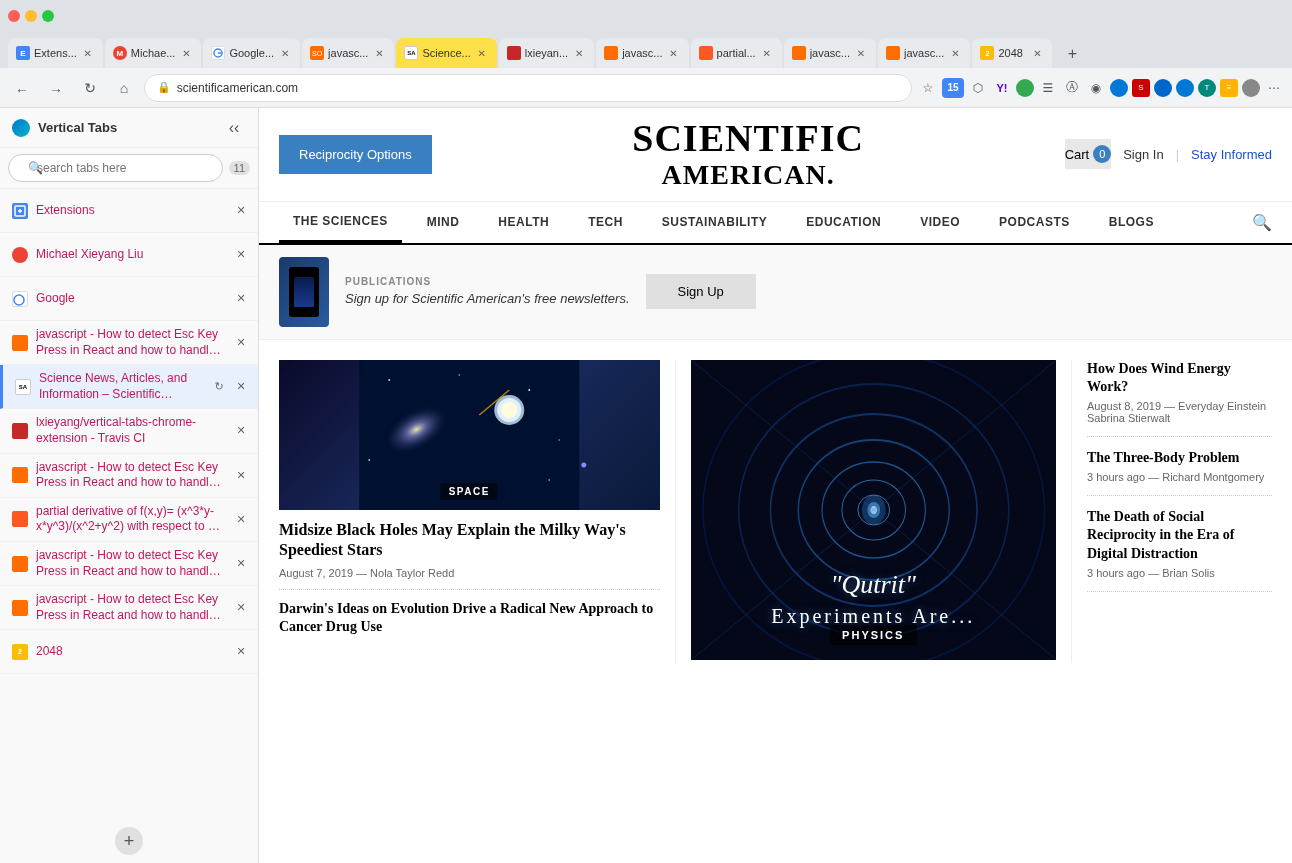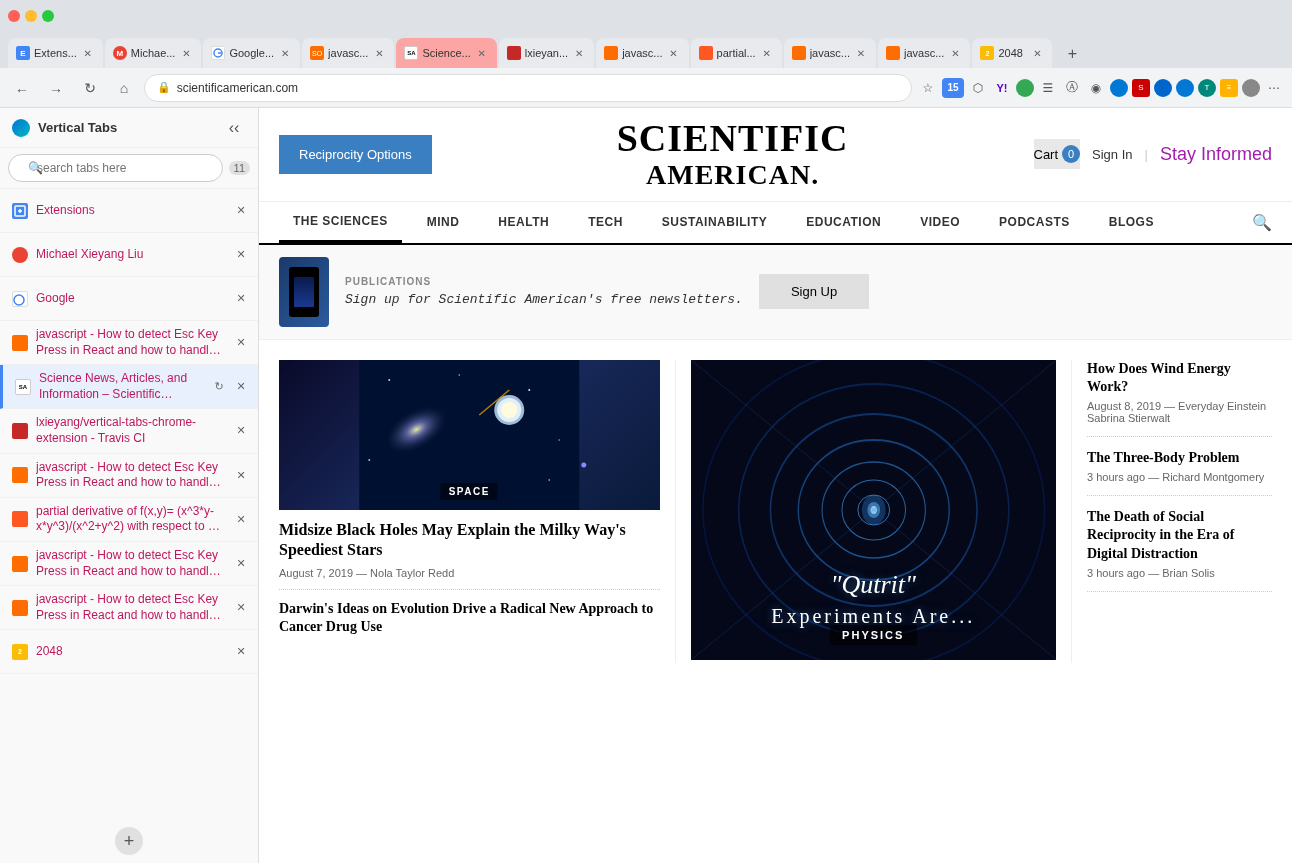--- a/index.html
+++ b/index.html
@@ -41,21 +41,21 @@
       color: #333;
       min-width: 80px;
       max-width: 130px;
       position: relative;
       cursor: pointer;
       white-space: nowrap;
       overflow: hidden;
       text-overflow: ellipsis;
     }
     .browser-tab.active {
-      background: #fca5a5;
+      background: #fde047;
       z-index: 1;
     }
     .tab-favicon { width: 14px; height: 14px; border-radius: 2px; flex-shrink: 0; }
     .tab-title { flex: 1; overflow: hidden; text-overflow: ellipsis; white-space: nowrap; font-size: 11px; }
     .tab-close { width: 14px; height: 14px; border-radius: 50%; display: flex; align-items: center; justify-content: center; font-size: 10px; flex-shrink: 0; color: #666; }
     .tab-new { width: 28px; height: 28px; display: flex; align-items: center; justify-content: center; border-radius: 50%; font-size: 16px; color: #555; cursor: pointer; margin-left: 4px; }
 
     
     .address-bar {
       height: 40px;
@@ -204,21 +204,21 @@
       padding: 6px 0;
       display: flex;
       align-items: center;
       gap: 4px;
       cursor: pointer;
       font-size: 13px;
     }
     .cart-count { background: #3a7fc1; color: #fff; border-radius: 50%; width: 18px; height: 18px; display: flex; align-items: center; justify-content: center; font-size: 11px; }
     .sign-in-link { cursor: pointer; color: #333; font-size: 13px; }
     .divider-pipe { color: #ccc; }
-    .stay-informed { color: #a21caf; font-size: 18px; cursor: pointer; }
+    .stay-informed { color: #1d4ed8; font-size: 13px; cursor: pointer; }
 
     
     .sa-nav {
       display: flex;
       align-items: center;
       padding: 0 20px;
       border-bottom: 2px solid #000;
       gap: 11px;
     }
     .nav-item {
@@ -235,21 +235,21 @@
 
     
     .newsletter-banner {
       display: flex;
       align-items: center;
       padding: 12px 20px;
       gap: 16px;
       background: #f9f9f9;
       border-bottom: 1px solid #eee;
     }
-    .newsletter-text { flex: 1; font-size: 13px; color: #333; font-style: italic; font-family: Liberation Mono, monospace; }
+    .newsletter-text { flex: 1; font-size: 13px; color: #333; font-style: italic; }
     .newsletter-label { font-size: 10px; font-weight: bold; letter-spacing: 1px; color: #888; display: block; margin-bottom: 2px; }
     .signup-btn { background: #e0e0e0; border: none; padding: 10px 32px; font-size: 13px; cursor: pointer; white-space: nowrap; }
 
     
     .content-grid {
       display: grid;
       grid-template-columns: 1fr 1fr 200px;
       gap: 0;
       padding: 20px;
     }

